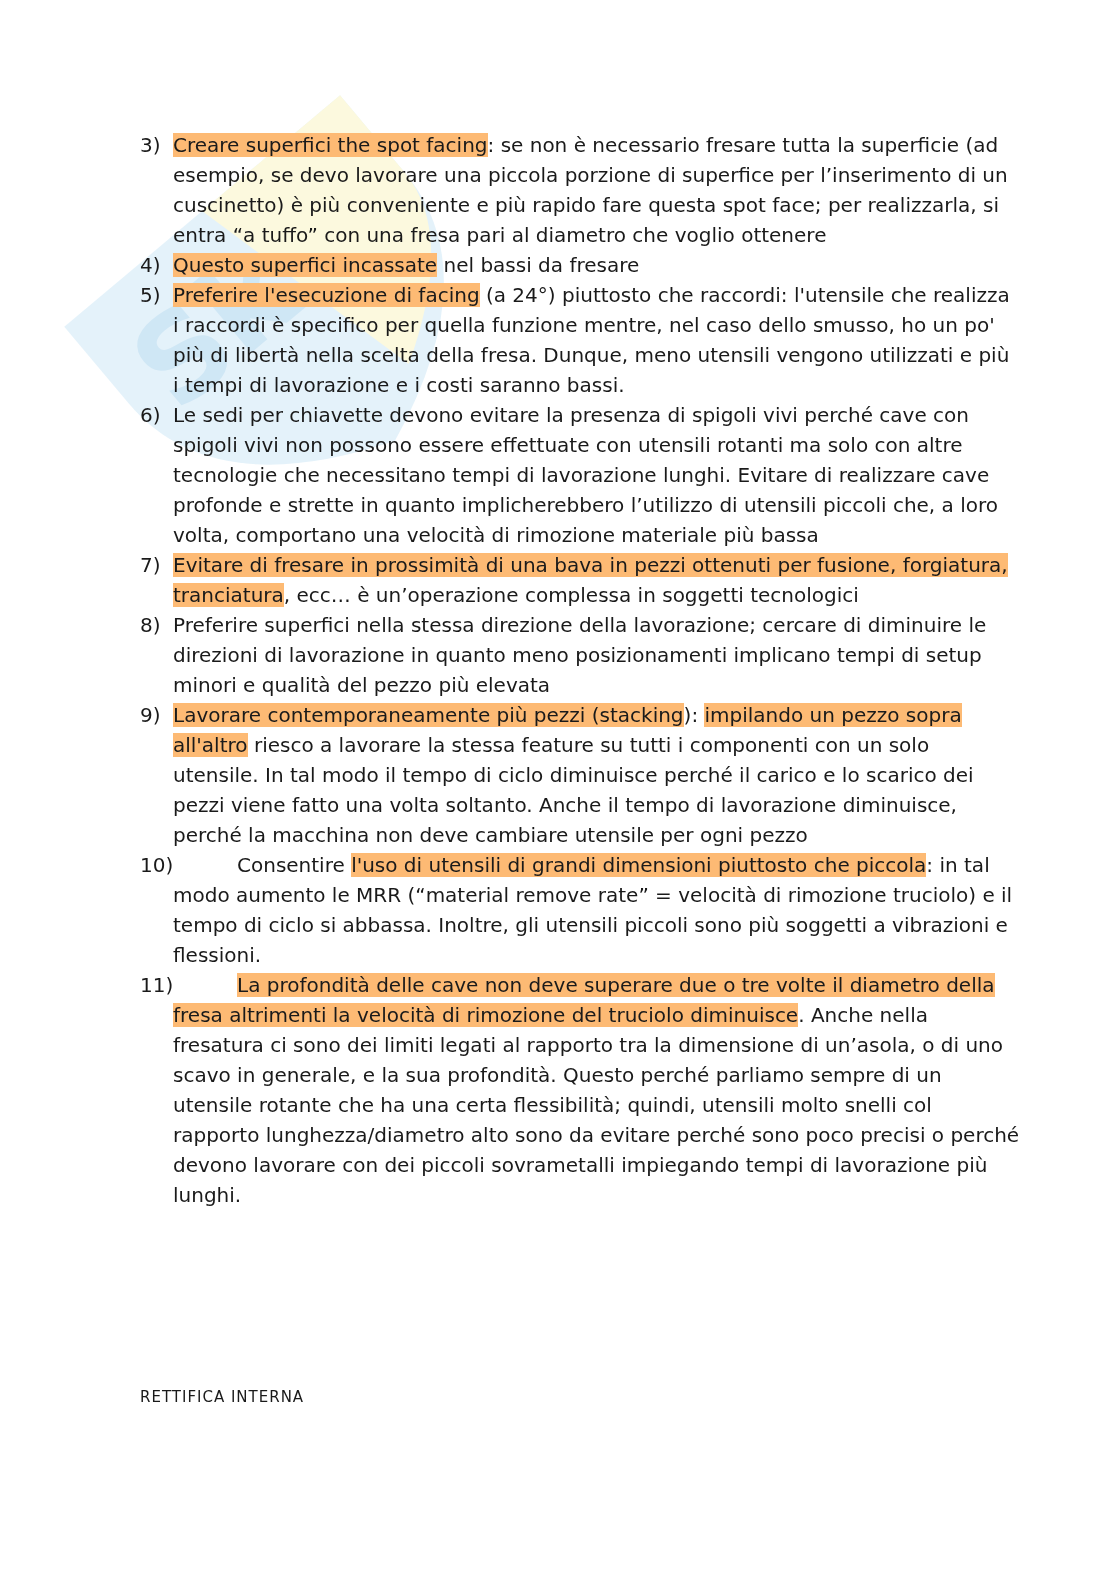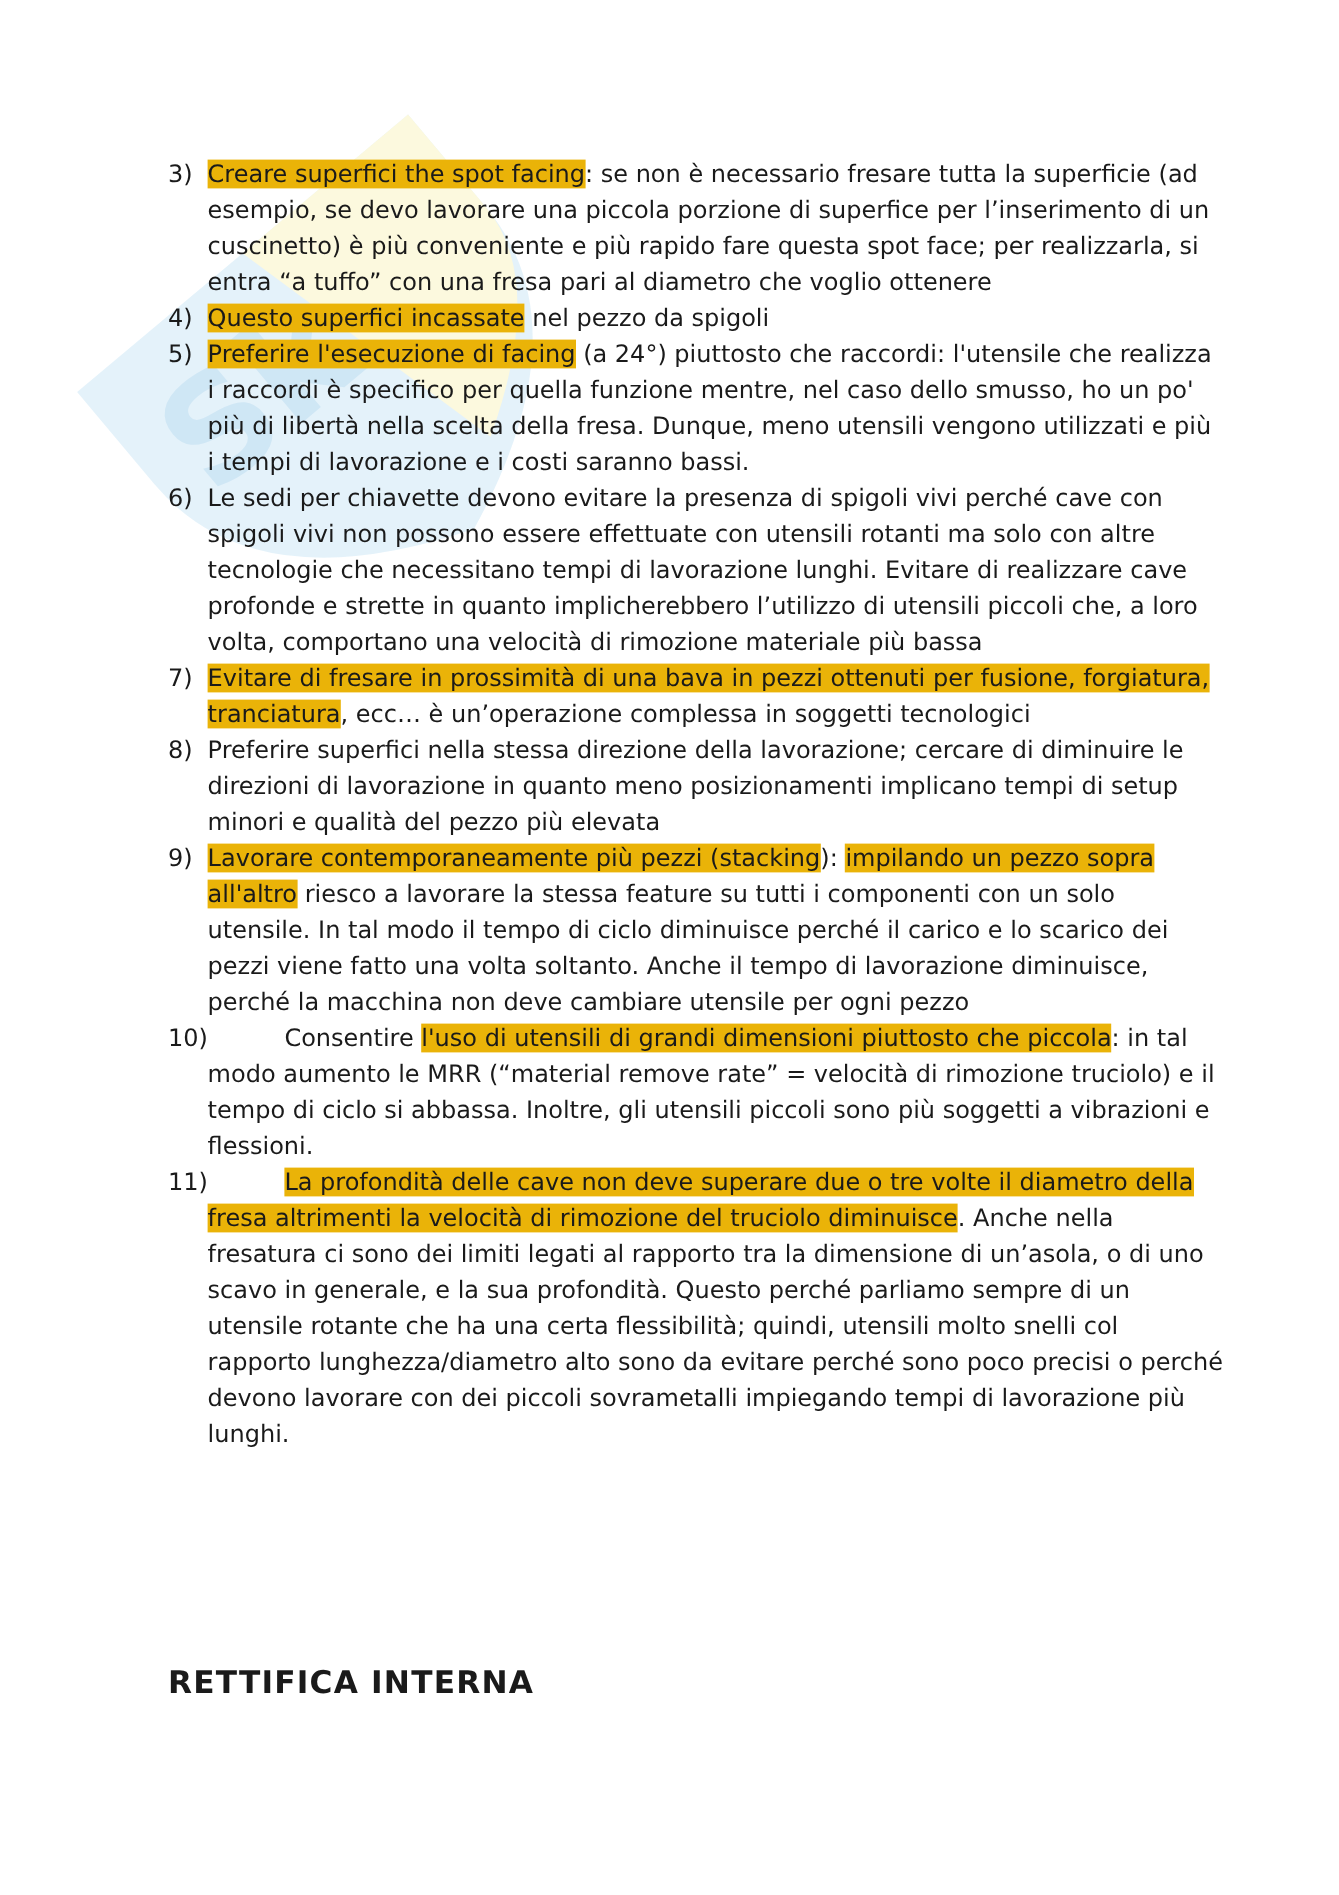--- a/index.html
+++ b/index.html
@@ -4,38 +4,38 @@
 <style>
   html, body { margin: 0; padding: 0; background: #ffffff; }
   body { width: 1116px; height: 1579px; position: relative; overflow: hidden;
          font-family: "DejaVu Sans", sans-serif; color: #1a1a1a; }
   .watermark { position: absolute; left: 20px; top: 40px; width: 480px; height: 480px; pointer-events: none; z-index: 0; }
   .page { position: absolute; left: 0; top: 0; width: 1116px; z-index: 1; }
   .list { position: absolute; left: 140px; top: 130px; width: 880px; margin: 0; padding: 0; list-style: none; }
   .item { position: relative; padding-left: 33px; font-size: 20px; line-height: 30px; margin: 0; }
   .num { position: absolute; left: 0; top: 0; }
   .item.wide .first-pad { display: inline-block; width: 64px; }
-  .hl { background: #eab308; }
-  .heading { position: absolute; left: 140px; top: 1388px; font-size: 26px; font-weight: bold; letter-spacing: 1px; margin: 0; }
+  .hl { background: #fdba74; }
+  .heading { position: absolute; left: 140px; top: 1388px; font-size: 15px; font-weight: normal; letter-spacing: 1px; margin: 0; }
 </style>
 </head>
 <body>
 
 <svg class="watermark" viewBox="0 0 480 480">
   <g transform="rotate(-40 240 240)" opacity="0.55">
     <path d="M60 150 L420 150 L420 250 Q420 380 240 450 Q60 380 60 250 Z" fill="#cfe8f6"></path>
     <path d="M240 150 L420 150 L420 250 Q420 330 300 400 Z" fill="#fbf5c4"></path>
     <text x="90" y="290" font-family="DejaVu Sans, sans-serif" font-size="120" font-weight="bold" fill="#a9d4ee">Sk</text>
   </g>
 </svg>
 
 <div class="page">
   <ol class="list" id="list">
       <li class="item"><span class="num">3)</span><span class="hl">Creare superfici the spot facing</span><span>: se non è necessario fresare tutta la superficie (ad esempio, se devo lavorare una piccola porzione di superfice per l’inserimento di un cuscinetto) è più conveniente e più rapido fare questa spot face; per realizzarla, si entra “a tuffo” con una fresa pari al diametro che voglio ottenere</span></li>
-      <li class="item"><span class="num">4)</span><span class="hl">Questo superfici incassate</span><span> nel pezzo da spigoli</span></li>
+      <li class="item"><span class="num">4)</span><span class="hl">Questo superfici incassate</span><span> nel bassi da fresare</span></li>
       <li class="item"><span class="num">5)</span><span class="hl">Preferire l'esecuzione di facing</span><span> (a 24°) piuttosto che raccordi: l'utensile che realizza i raccordi è specifico per quella funzione mentre, nel caso dello smusso, ho un po' più di libertà nella scelta della fresa. Dunque, meno utensili vengono utilizzati e più i tempi di lavorazione e i costi saranno bassi.</span></li>
       <li class="item"><span class="num">6)</span><span> Le sedi per chiavette devono evitare la presenza di spigoli vivi perché cave con spigoli vivi non possono essere effettuate con utensili rotanti ma solo con altre tecnologie che necessitano tempi di lavorazione lunghi. Evitare di realizzare cave profonde e strette in quanto implicherebbero l’utilizzo di utensili piccoli che, a loro volta, comportano una velocità di rimozione materiale più bassa</span></li>
       <li class="item"><span class="num">7)</span><span class="hl">Evitare di fresare in prossimità di una bava in pezzi ottenuti per fusione, forgiatura, tranciatura</span><span>, ecc… è un’operazione complessa in soggetti tecnologici</span></li>
       <li class="item"><span class="num">8)</span><span>Preferire superfici nella stessa direzione della lavorazione; cercare di diminuire le direzioni di lavorazione in quanto meno posizionamenti implicano tempi di setup minori e qualità del pezzo più elevata</span></li>
       <li class="item"><span class="num">9)</span><span class="hl">Lavorare contemporaneamente più pezzi (stacking</span><span>): </span><span class="hl">impilando un pezzo sopra all'altro</span><span> riesco a lavorare la stessa feature su tutti i componenti con un solo utensile. In tal modo il tempo di ciclo diminuisce perché il carico e lo scarico dei pezzi viene fatto una volta soltanto. Anche il tempo di lavorazione diminuisce, perché la macchina non deve cambiare utensile per ogni pezzo</span></li>
       <li class="item wide"><span class="num">10)</span><span class="first-pad"></span><span>Consentire </span><span class="hl">l'uso di utensili di grandi dimensioni piuttosto che piccola</span><span>: in tal modo aumento le MRR (“material remove rate” = velocità di rimozione truciolo) e il tempo di ciclo si abbassa. Inoltre, gli utensili piccoli sono più soggetti a vibrazioni e flessioni.</span></li>
       <li class="item wide"><span class="num">11)</span><span class="first-pad"></span><span class="hl">La profondità delle cave non deve superare due o tre volte il diametro della fresa altrimenti la velocità di rimozione del truciolo diminuisce</span><span>. Anche nella fresatura ci sono dei limiti legati al rapporto tra la dimensione di un’asola, o di uno scavo in generale, e la sua profondità. Questo perché parliamo sempre di un utensile rotante che ha una certa flessibilità; quindi, utensili molto snelli col rapporto lunghezza/diametro alto sono da evitare perché sono poco precisi o perché devono lavorare con dei piccoli sovrametalli impiegando tempi di lavorazione più lunghi.</span></li>
     </ol>
   <h2 class="heading">RETTIFICA INTERNA</h2>
 </div>

